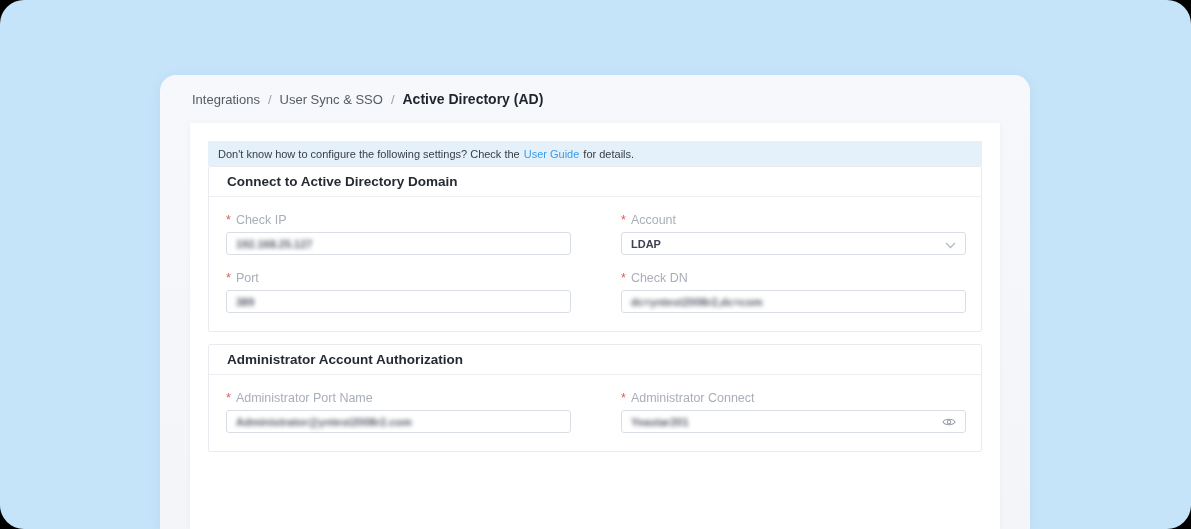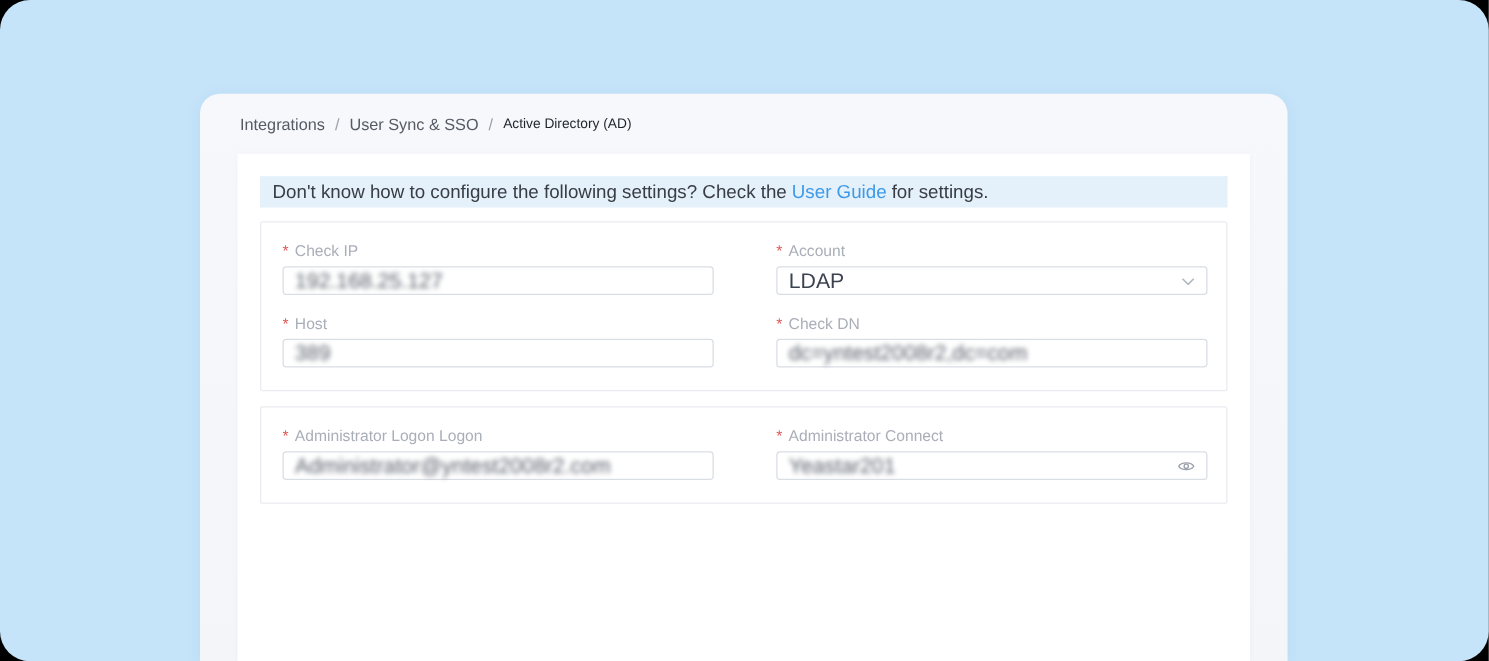--- a/index.html
+++ b/index.html
@@ -24,32 +24,32 @@
     background:linear-gradient(180deg,#f7f8fb 0%,#f4f5f9 100%);
     border-radius:16px 16px 0 0;
     box-shadow:0 2px 14px rgba(40,70,110,0.06);
   }
   .breadcrumb{
     position:absolute;left:32px;top:13px;height:22px;
     display:flex;align-items:center;gap:8px;white-space:nowrap;
   }
   .crumb{font-size:13px;color:var(--crumb-gray);cursor:pointer;}
   .crumb-sep{font-size:13px;color:#9aa0a9;}
-  .crumb-current{font-size:11px;font-weight:normal;color:#1f242c;}
+  .crumb-current{font-size:14px;font-weight:bold;color:#1f242c;}
   .panel{
     position:absolute;left:30px;top:48px;width:810px;height:406px;
     background:var(--panel-bg);
     box-shadow:0 1px 6px rgba(30,60,90,0.04);
     padding:18px;
   }
   .banner{
     height:25px;background:var(--banner-bg);
     display:flex;align-items:center;gap:4px;
-    padding:0 10px;font-size:15px;color:#383d45;
-    margin-bottom:11px;white-space:nowrap;overflow:hidden;
+    padding:0 10px;font-size:11px;color:#383d45;
+    white-space:nowrap;overflow:hidden;
   }
   .banner a{color:var(--link-blue);text-decoration:none;cursor:pointer;}
   .fieldset{
     border:1px solid var(--border-light);border-radius:2px;
     background:#fff;margin-bottom:12px;
   }
   .fieldset-title{
     height:30px;line-height:30px;padding:0 18px;
     font-size:13.5px;font-weight:bold;color:var(--title-dark);
     border-bottom:1px solid #edeef3;
@@ -63,22 +63,22 @@
     font-size:12.5px;color:var(--label-gray);line-height:15px;
     margin-bottom:4px;display:flex;align-items:center;gap:5px;
   }
   .req{color:var(--req-red);font-size:12.5px;line-height:15px;}
   .input{
     position:relative;height:23px;background:#fff;
     border:1px solid var(--input-border);border-radius:3px;
     display:flex;align-items:center;padding:0 9px;cursor:text;
   }
   .input-value{
-    font-size:17px;color:var(--text-dark);white-space:nowrap;
-    overflow:hidden;flex:1;
+    font-size:11px;color:var(--text-dark);white-space:nowrap;
+    overflow:hidden;flex:1;font-weight:bold;
   }
   .redacted{filter:blur(2.2px);opacity:0.85;}
   .select{cursor:pointer;}
   .chevron-icon{flex:0 0 auto;margin-left:6px;}
   .eye-btn{
     flex:0 0 auto;margin-left:6px;display:flex;align-items:center;cursor:pointer;
   }
 </style>
 </head>
 <body>
@@ -92,24 +92,25 @@
       <span class="crumb">User Sync &amp; SSO</span>
       <span class="crumb-sep">/</span>
       <span class="crumb-current">Active Directory (AD)</span>
     </div>
 
     <div class="panel">
 
       <div class="banner">
         <span>Don't know how to configure the following settings? Check the</span>
         <a>User Guide</a>
-        <span>for settings.</span>
+        <span>for details.</span>
       </div>
 
       <div class="fieldset">
+        <div class="fieldset-title">Connect to Active Directory Domain</div>
         <div class="fields-grid">
 
           <div class="field">
             <div class="field-label">
               <span class="req">*</span>
               <span>Check IP</span>
             </div>
             <div class="input">
               <span class="input-value redacted">192.168.25.127</span>
             </div>
@@ -126,47 +127,48 @@
                 <svg width="11" height="7" viewBox="0 0 11 7">
                     <polyline points="1,1 5.5,5.5 10,1" fill="none" stroke="#b3b8c1" stroke-width="1.3"></polyline>
                   </svg>
               </span>
             </div>
           </div>
 
           <div class="field">
             <div class="field-label">
               <span class="req">*</span>
-              <span>Host</span>
+              <span>Port</span>
             </div>
             <div class="input">
               <span class="input-value redacted">389</span>
             </div>
           </div>
 
           <div class="field">
             <div class="field-label">
               <span class="req">*</span>
               <span>Check DN</span>
             </div>
             <div class="input">
               <span class="input-value redacted">dc=yntest2008r2,dc=com</span>
             </div>
           </div>
 
         </div>
       </div>
 
       <div class="fieldset">
+        <div class="fieldset-title">Administrator Account Authorization</div>
         <div class="fields-grid">
 
           <div class="field">
             <div class="field-label">
               <span class="req">*</span>
-              <span>Administrator Logon Logon</span>
+              <span>Administrator Port Name</span>
             </div>
             <div class="input">
               <span class="input-value redacted">Administrator@yntest2008r2.com</span>
             </div>
           </div>
 
           <div class="field">
             <div class="field-label">
               <span class="req">*</span>
               <span>Administrator Connect</span>

